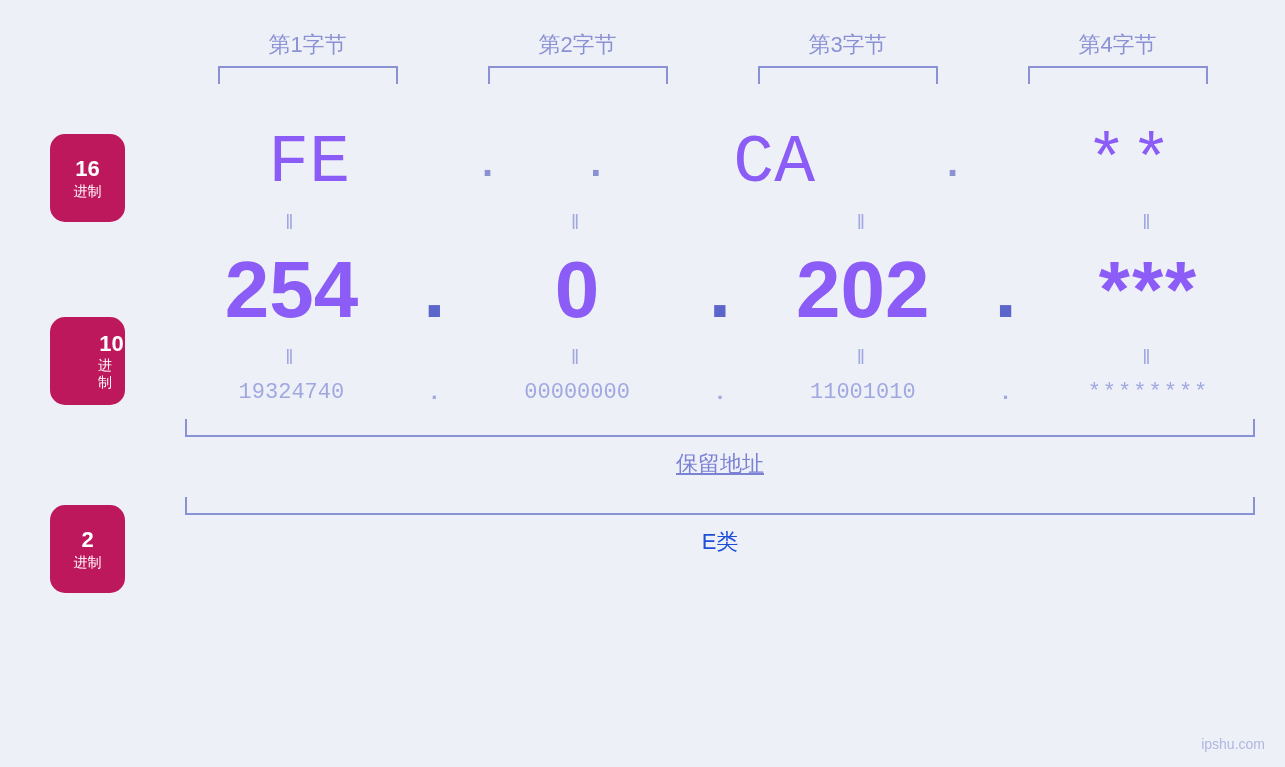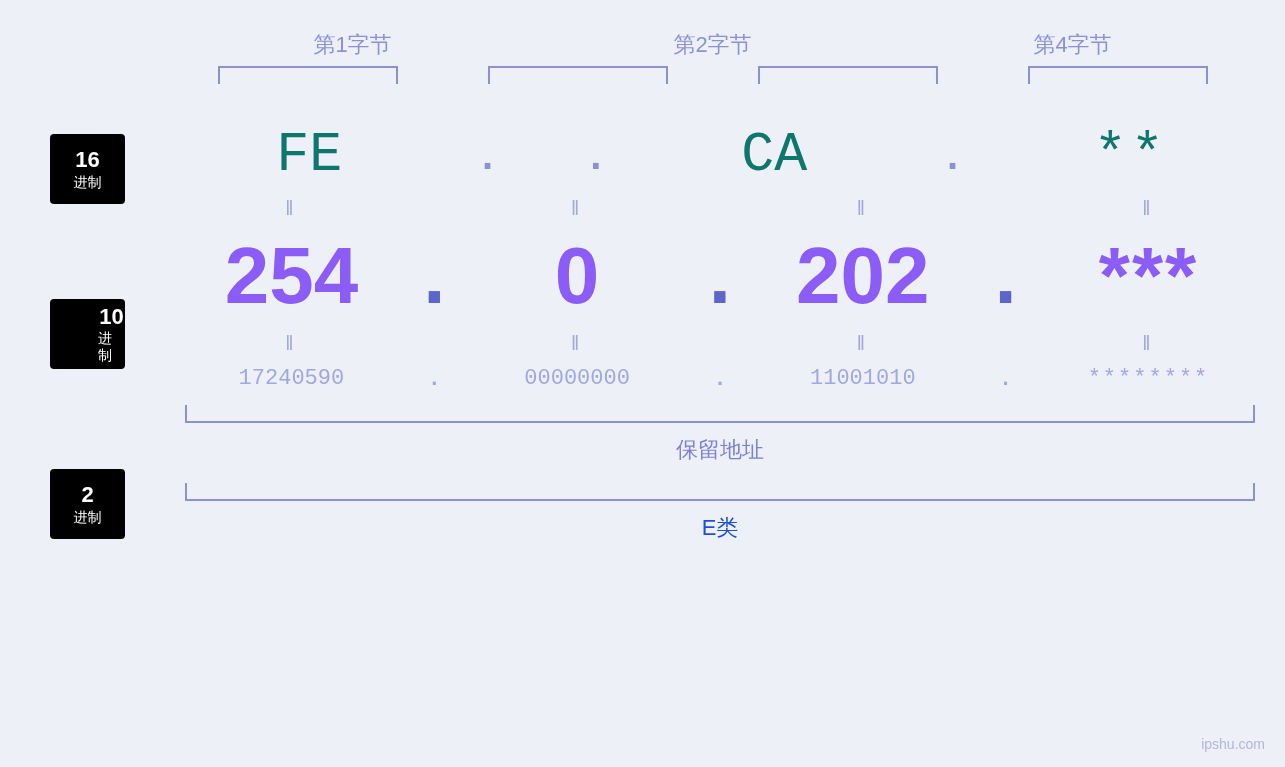--- a/index.html
+++ b/index.html
@@ -60,23 +60,23 @@
     .labels-col {
       display: flex;
       flex-direction: column;
       align-items: flex-start;
       padding-left: 50px;
       gap: 0;
     }
 
     .base-label {
       width: 75px;
-      height: 70px;
-      background: #000000;
-      border-radius: 4px;
+      height: 88px;
+      background: #be185d;
+      border-radius: 15px;
       display: flex;
       flex-direction: column;
       align-items: center;
       justify-content: center;
       color: white;
       font-size: 18px;
       font-weight: bold;
       line-height: 1.2;
       margin-bottom: 0;
     }
@@ -111,22 +111,22 @@
     .separator-cell {
       width: 60px;
       text-align: center;
       color: #8b92d4;
       font-size: 32px;
       font-weight: bold;
     }
 
     
     .hex-row .data-cell span {
-      color: #0f766e;
-      font-size: 55px;
+      color: #8b5cf6;
+      font-size: 68px;
       font-weight: 300;
       font-family: 'Courier New', monospace;
     }
     .hex-row .separator-cell { font-size: 40px; }
 
     
     .equal-row {
       display: flex;
       align-items: center;
       justify-content: space-around;
@@ -175,20 +175,21 @@
       border-left: 2px solid #8b92d4;
       border-right: 2px solid #8b92d4;
       margin-bottom: 12px;
     }
 
     .bottom-label {
       text-align: center;
       color: #7b82d4;
       font-size: 22px;
       margin-bottom: 18px;
+      text-decoration: underline;
     }
 
     .bottom-bracket2 {
       width: 100%;
       height: 18px;
       border-bottom: 2px solid #8b92d4;
       border-left: 2px solid #8b92d4;
       border-right: 2px solid #8b92d4;
       margin-bottom: 12px;
     }
@@ -230,20 +231,21 @@
     }
   </style>
 </head>
 <body>
 
 <div class="main-container">
 
   <div class="col-headers">
     <div class="col-header">第1字节</div>
     <div class="col-header">第2字节</div>
+    <div class="col-header">第3字节</div>
     <div class="col-header">第4字节</div>
   </div>
 
   <div class="bracket-row">
     <div class="bracket"></div>
     <div class="bracket"></div>
     <div class="bracket"></div>
     <div class="bracket"></div>
   </div>
 
@@ -314,21 +316,21 @@
         <div class="equal-sep"></div>
         <div class="equal-cell">‖</div>
         <div class="equal-sep"></div>
         <div class="equal-cell">‖</div>
         <div class="equal-sep"></div>
         <div class="equal-cell">‖</div>
       </div>
 
       <div class="data-row binary-row">
         <div class="data-cell">
-            <span>17240590</span>
+            <span>19324740</span>
           </div>
         <div class="separator-cell" style="font-size:22px; color:#a0a8e0;">.</div>
         <div class="data-cell">
             <span>00000000</span>
           </div>
         <div class="separator-cell" style="font-size:22px; color:#a0a8e0;">.</div>
         <div class="data-cell">
             <span>11001010</span>
           </div>
         <div class="separator-cell" style="font-size:22px; color:#a0a8e0;">.</div>

